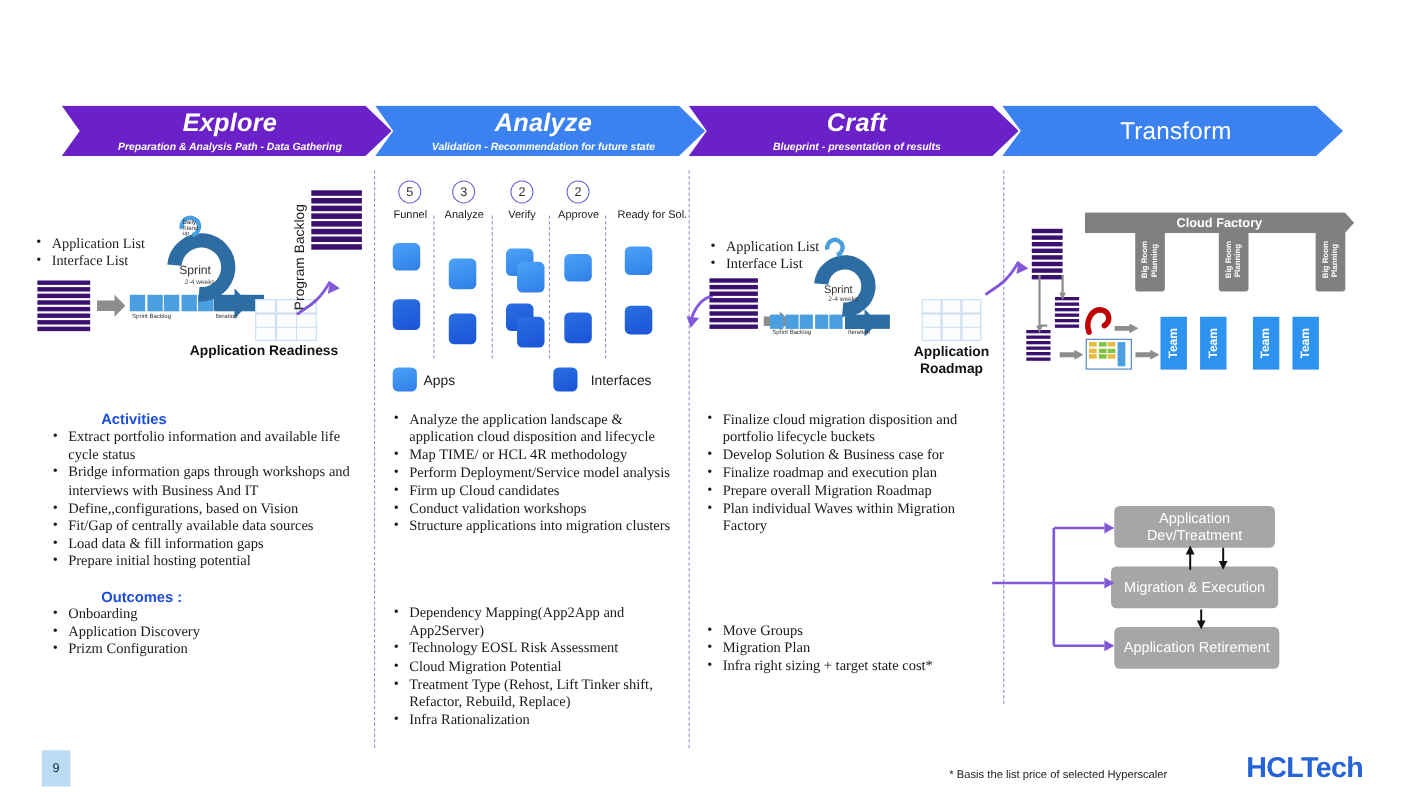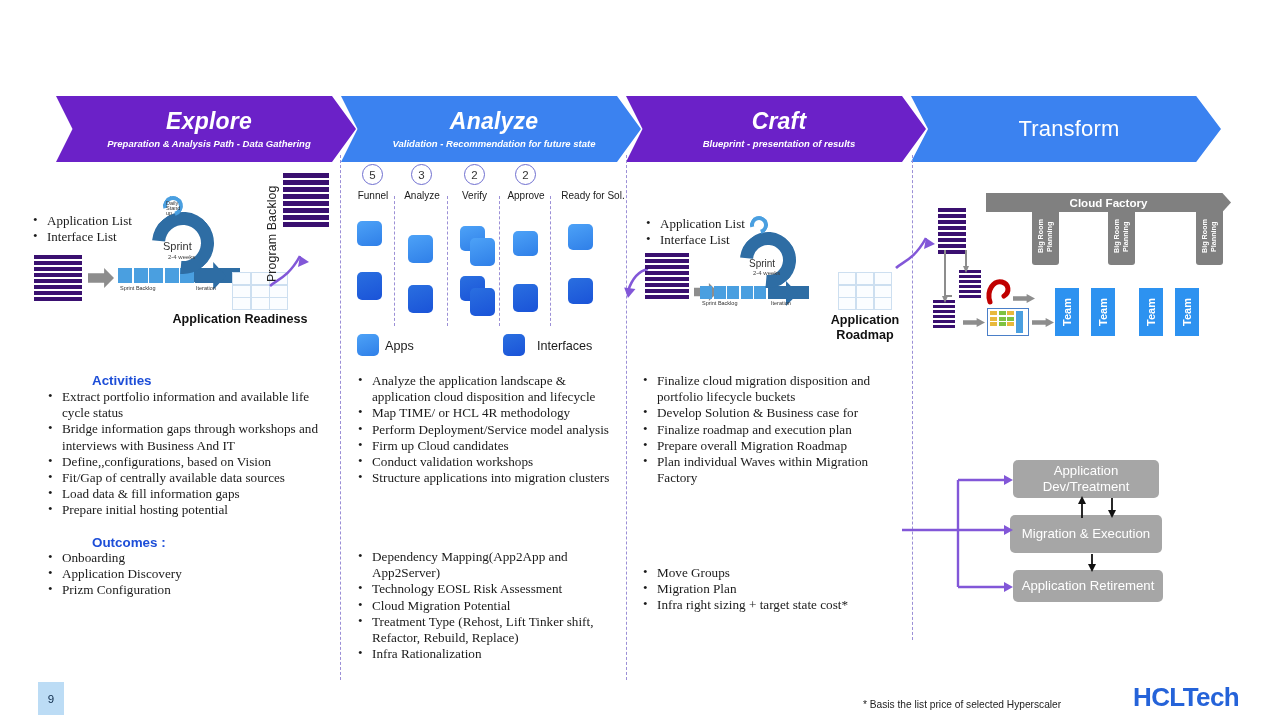--- a/index.html
+++ b/index.html
@@ -7,21 +7,21 @@
     width: 1280px; height: 720px;
     background: #ffffff;
     font-family: "Liberation Sans", sans-serif;
     overflow: hidden;
   }
   .slide { position: relative; width: 1280px; height: 720px; background: #fff; }
 
   
   .banner { position: absolute; left: 0; top: 96px; width: 1280px; height: 58px; }
   .chev {
-    position: absolute; top: 0; height: 66px;
+    position: absolute; top: 0; height: 46px;
     display: flex; flex-direction: column; align-items: center; justify-content: center;
     color: #fff;
   }
   .chev-explore   { left: 56px;  width: 300px; background: #6B21C8;
     clip-path: polygon(0 0, 92% 0, 100% 50%, 92% 100%, 0 100%, 5.5% 50%); }
   .chev-analyze   { left: 341px; width: 300px; background: #3B82F0;
     clip-path: polygon(0 0, 92% 0, 100% 50%, 92% 100%, 0 100%, 5.5% 50%); }
   .chev-craft     { left: 626px; width: 300px; background: #6B21C8;
     clip-path: polygon(0 0, 92% 0, 100% 50%, 92% 100%, 0 100%, 5.5% 50%); }
   .chev-transform { left: 911px; width: 310px; background: #3B82F0;
@@ -448,21 +448,21 @@
   </div>
   <div class="arrow-grey" style="left:963px; top:318px; width:22px; height:9px;"></div>
   <div class="arrow-grey" style="left:1032px; top:318px; width:22px; height:9px;"></div>
 
   <div class="pbox" style="left:1013px; top:460px; width:146px; height:38px;">
     <span>Application Dev/Treatment</span>
   </div>
   <div class="pbox" style="left:1010px; top:515px; width:152px; height:38px;">
     <span>Migration &amp; Execution</span>
   </div>
-  <div class="pbox" style="left:1013px; top:570px; width:150px; height:32px;justify-content:center;">
+  <div class="pbox" style="left:1013px; top:570px; width:150px; height:38px;justify-content:center;">
     <span>Application Retirement</span>
   </div>
 
   <svg style="position:absolute; left:900px; top:452px;" width="120" height="165">
     <path d="M2,78 L58,78" stroke="#8257d8" stroke-width="2.4" fill="none"></path>
     <path d="M58,28 L58,135" stroke="#8257d8" stroke-width="2.4" fill="none"></path>
     <path d="M58,28 L104,28" stroke="#8257d8" stroke-width="2.4" fill="none"></path>
     <path d="M58,78 L104,78" stroke="#8257d8" stroke-width="2.4" fill="none"></path>
     <path d="M58,135 L104,135" stroke="#8257d8" stroke-width="2.4" fill="none"></path>
     <path d="M104,23 l9,5 l-9,5 z" fill="#8257d8"></path>

